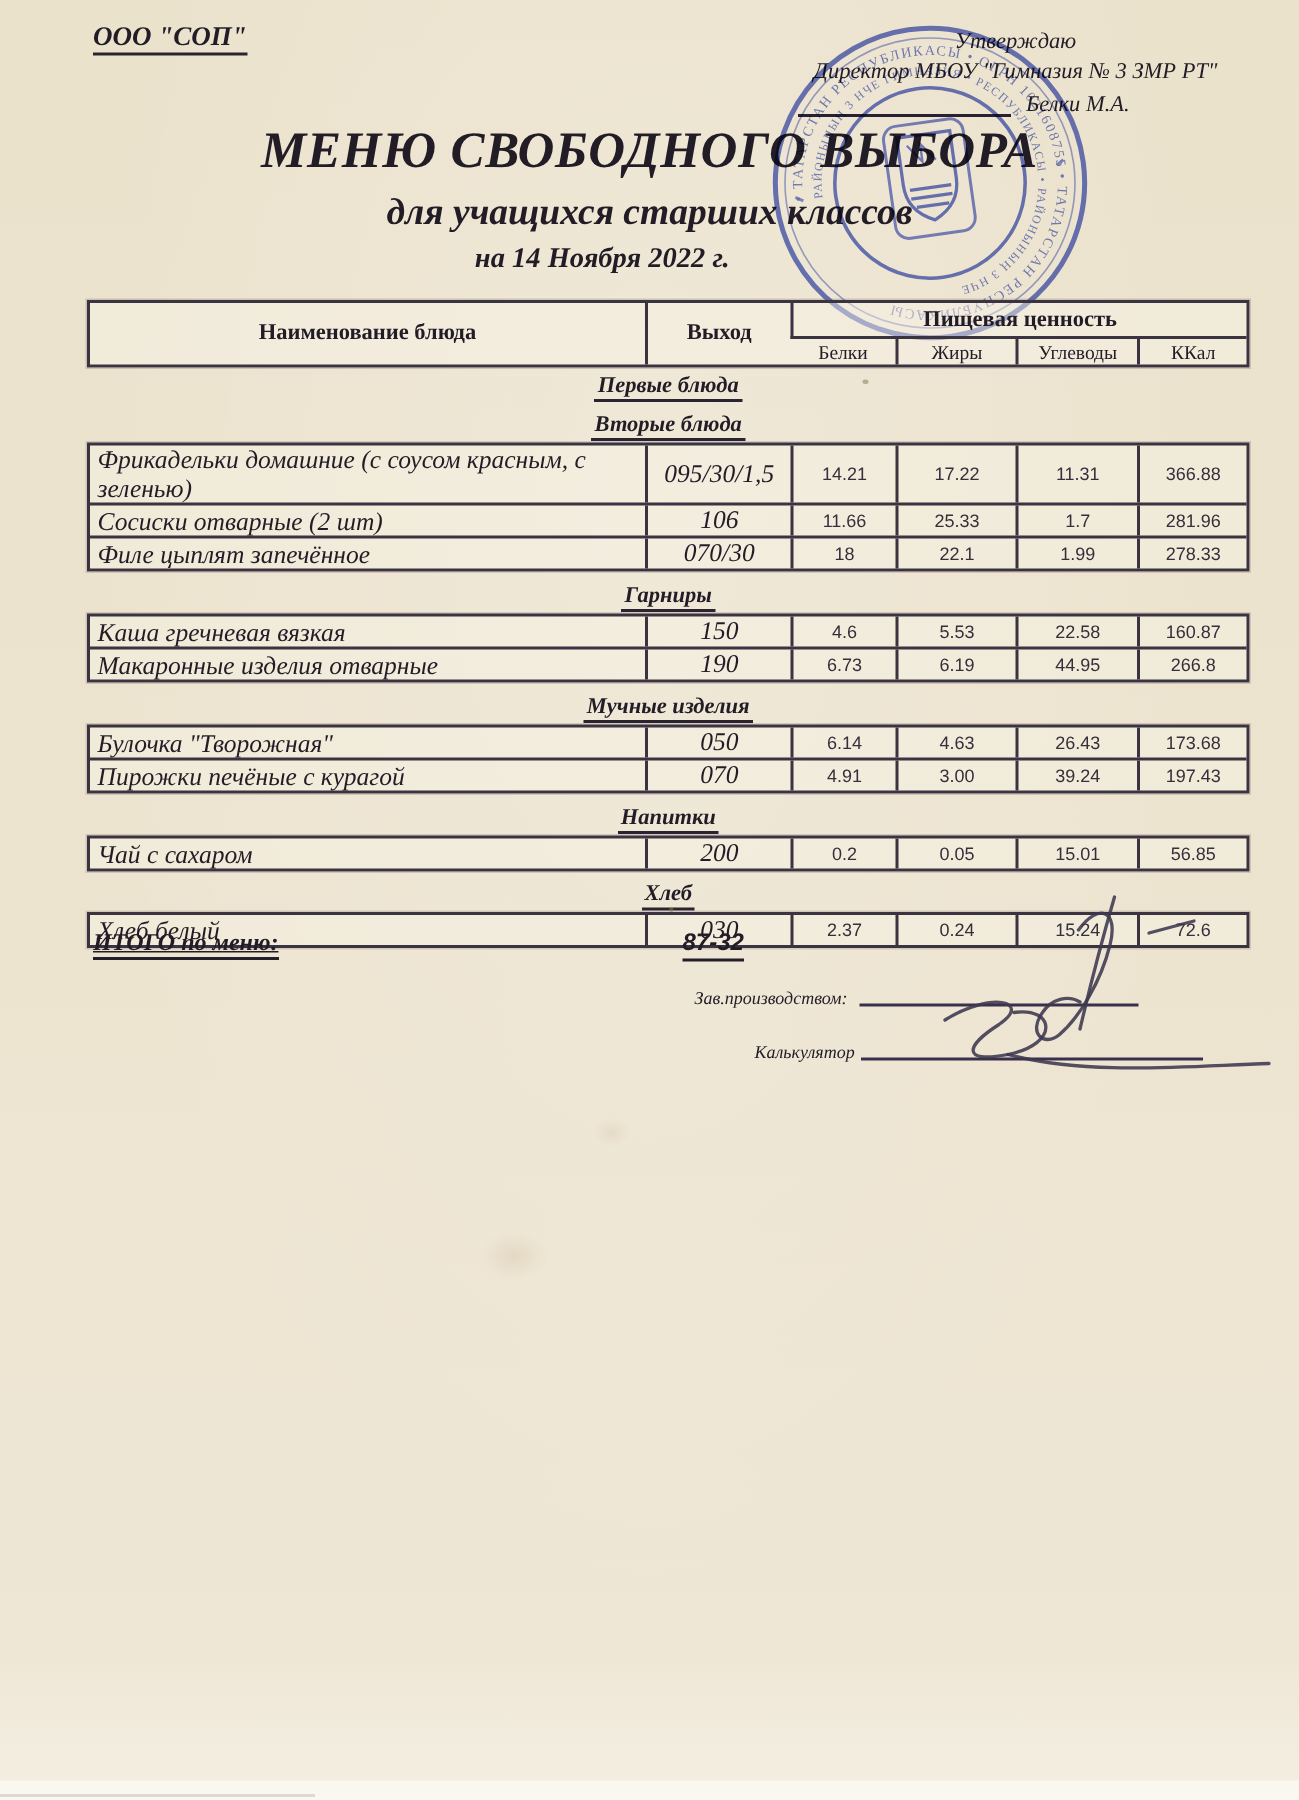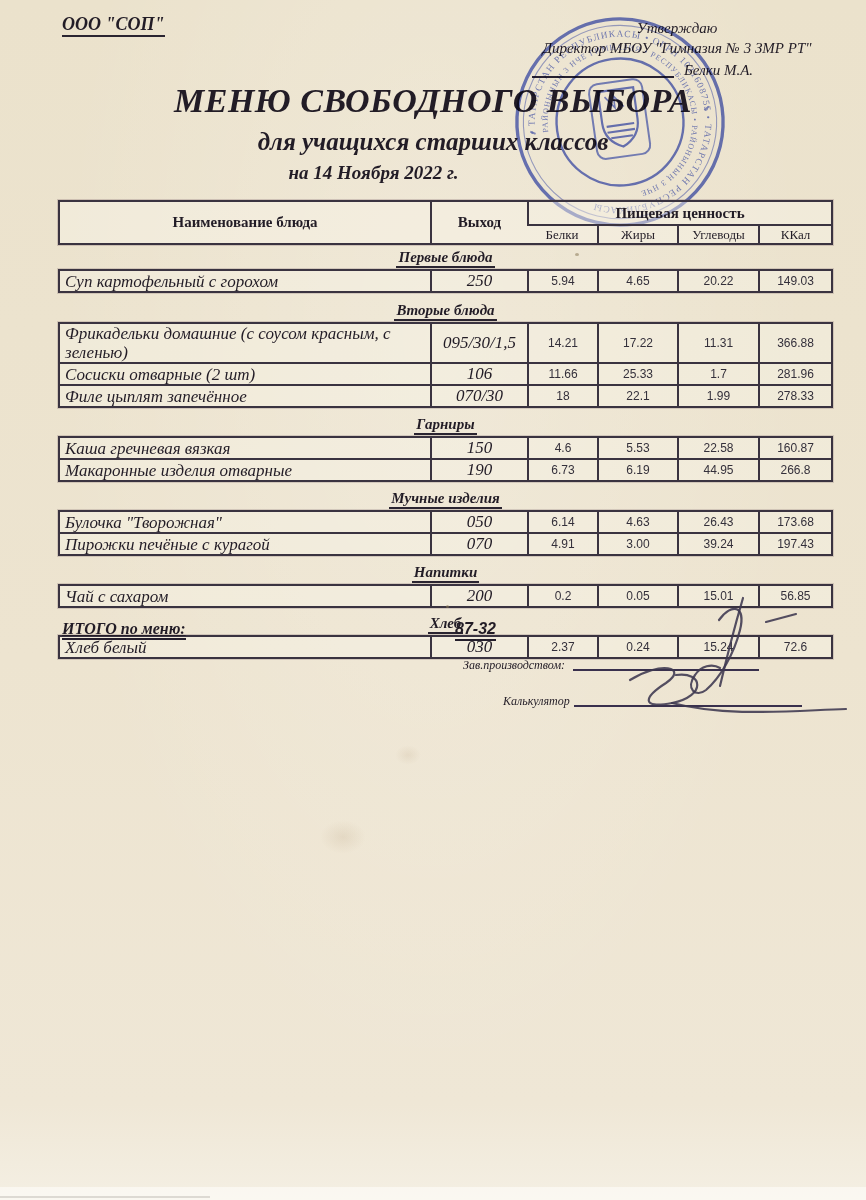--- a/index.html
+++ b/index.html
@@ -23,21 +23,21 @@
   .approve{position:absolute; left:532px; top:18px; width:290px; font-style:italic; font-size:15px; line-height:20px;text-align:center;}
   .approve-sign{display:flex; align-items:flex-end; margin-top:2px;}
   .approve-sign .blank{width:142px; border-bottom:2px solid #272131; margin-bottom:2px;}
   .approve-sign .signer{padding-left:10px;}
 
   .title{position:absolute; left:0; top:82px; width:866px; text-align:center;
     font-size:34px; font-weight:bold; font-style:italic; letter-spacing:.5px;}
   .subtitle{position:absolute; left:0; top:128px; width:866px; text-align:center;
     font-size:25px; font-weight:bold; font-style:italic;}
   .dateline{position:absolute; left:0; top:162px; width:747px; text-align:center;
-    font-size:19px; font-weight:bold; font-style:italic;}
+    font-size:19px; font-weight:bold; font-style:italic;padding-left:28px;}
 
   
   .stamp{position:absolute; left:506px; top:8px; width:228px; height:228px;
     transform:rotate(-8deg); opacity:.78; mix-blend-mode:multiply; pointer-events:none;}
 
   
   :root{--line:#3a3340; --col1:372px; --col2:97px;}
   .menu{position:absolute; left:58px; top:200px; width:775px; box-sizing:border-box;}
   .t-head{display:grid; grid-template-columns:370px 97px 70px 80px 81px 1fr;
     grid-template-rows:24px 17px; border:2px solid var(--line); background:rgba(248,244,232,.45);
@@ -136,30 +136,20 @@
       <div class="th name">Наименование блюда</div>
       <div class="th out">Выход</div>
       <div class="th nut">Пищевая ценность</div>
       <div class="th sub">Белки</div>
       <div class="th sub">Жиры</div>
       <div class="th sub">Углеводы</div>
       <div class="th sub">ККал</div>
     </div>
     <div id="sections">
         <div class="section-title"><span>Первые блюда</span></div>
-        <div class="sec-box">
-          <div class="m-row">
-            <div class="cell name">Суп картофельный с горохом</div>
-            <div class="cell out">250</div>
-            <div class="cell val">5.94</div>
-            <div class="cell val">4.65</div>
-            <div class="cell val">20.22</div>
-            <div class="cell val">149.03</div>
-          </div>
-        </div>
         <div class="section-title" style="margin-top: 9px;"><span>Вторые блюда</span></div>
         <div class="sec-box">
           <div class="m-row">
             <div class="cell name">Фрикадельки домашние (с соусом красным, с зеленью)</div>
             <div class="cell out">095/30/1,5</div>
             <div class="cell val">14.21</div>
             <div class="cell val">17.22</div>
             <div class="cell val">11.31</div>
             <div class="cell val">366.88</div>
           </div>

